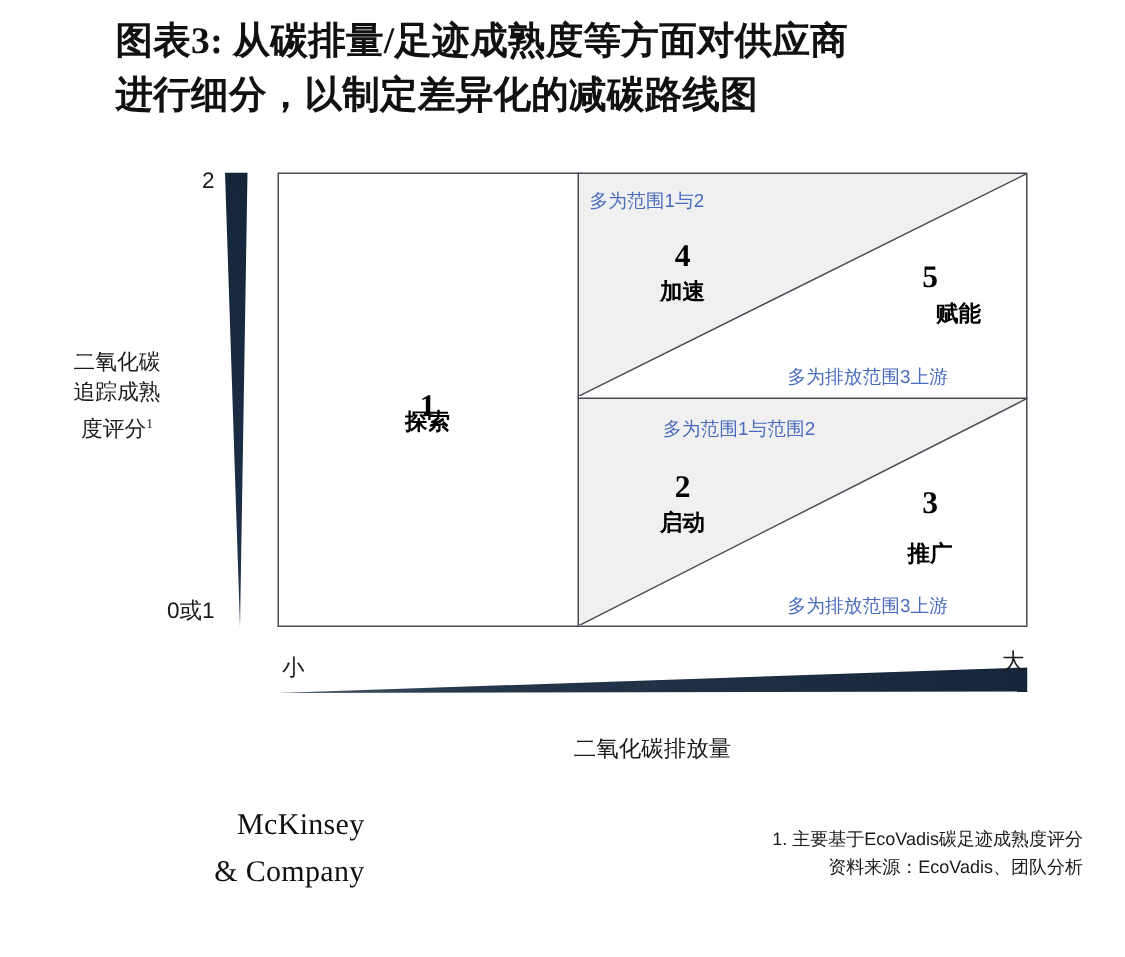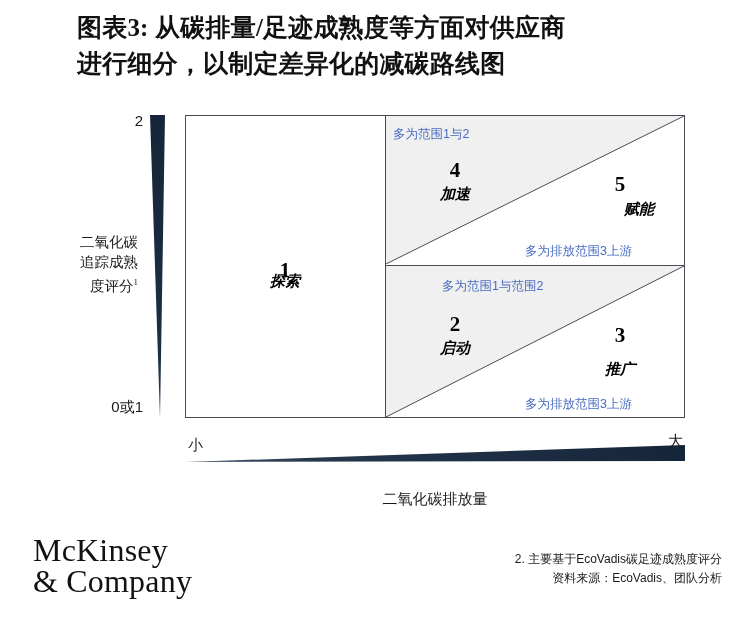--- a/index.html
+++ b/index.html
@@ -105,21 +105,21 @@
     white-space: nowrap;
   }
   #tick-top   { left: 95px;  top: 112px; width: 48px; text-align: right; }
   #tick-bottom{ left: 70px;  top: 398px; width: 73px; text-align: right; }
 
   #y-axis-title {
     position: absolute;
     left: 18px;
     top: 232px;
     width: 120px;
-    text-align: right;
+    text-align: center;
     font-family: "Liberation Serif", "DejaVu Serif", serif;
     font-size: 14.5px;
     line-height: 20px;
     color: #1a1a1a;
   }
   #y-axis-title sup { font-size: 9px; vertical-align: super; }
 
   #x-axis-title {
     position: absolute;
     left: 185px;
@@ -157,21 +157,20 @@
     color: #000000;
     text-align: center;
   }
   .cell-name {
     position: absolute;
     font-family: "Liberation Serif", "DejaVu Serif", serif;
     font-size: 15px;
     font-weight: bold;
     color: #000000;
     text-align: center;
-    font-style: italic;
   }
   .note {
     position: absolute;
     font-family: "Liberation Sans", "DejaVu Sans", sans-serif;
     font-size: 12.5px;
     color: #4a6cbf;
     white-space: nowrap;
   }
 
   
@@ -194,24 +193,25 @@
   #name-3 { left: 585px; top: 360px; width: 70px; }
   #note-3 { left: 525px; top: 396px; }
 
   
   #logo {
     position: absolute;
     left: 33px;
     top: 535px;
     width: 210px;
     font-family: "Liberation Serif", "DejaVu Serif", serif;
-    font-size: 32px;
+    font-size: 20px;
     line-height: 31px;
     color: #111111;
     letter-spacing: 0.2px;
+    text-align: right;
   }
   #footnotes {
     position: absolute;
     right: 28px;
     top: 550px;
     width: 420px;
     text-align: right;
     font-family: "Liberation Sans", "DejaVu Sans", sans-serif;
     font-size: 12px;
     line-height: 19px;
@@ -300,15 +300,15 @@
   <div id="x-large">大</div>
   <div id="x-axis-title">二氧化碳排放量</div>
 </div>
 
 <div id="logo">
   <div>McKinsey</div>
   <div>&amp; Company</div>
 </div>
 
 <div id="footnotes">
-  <div>2. 主要基于EcoVadis碳足迹成熟度评分</div>
+  <div>1. 主要基于EcoVadis碳足迹成熟度评分</div>
   <div>资料来源：EcoVadis、团队分析</div>
 </div>
 
 </body></html>

